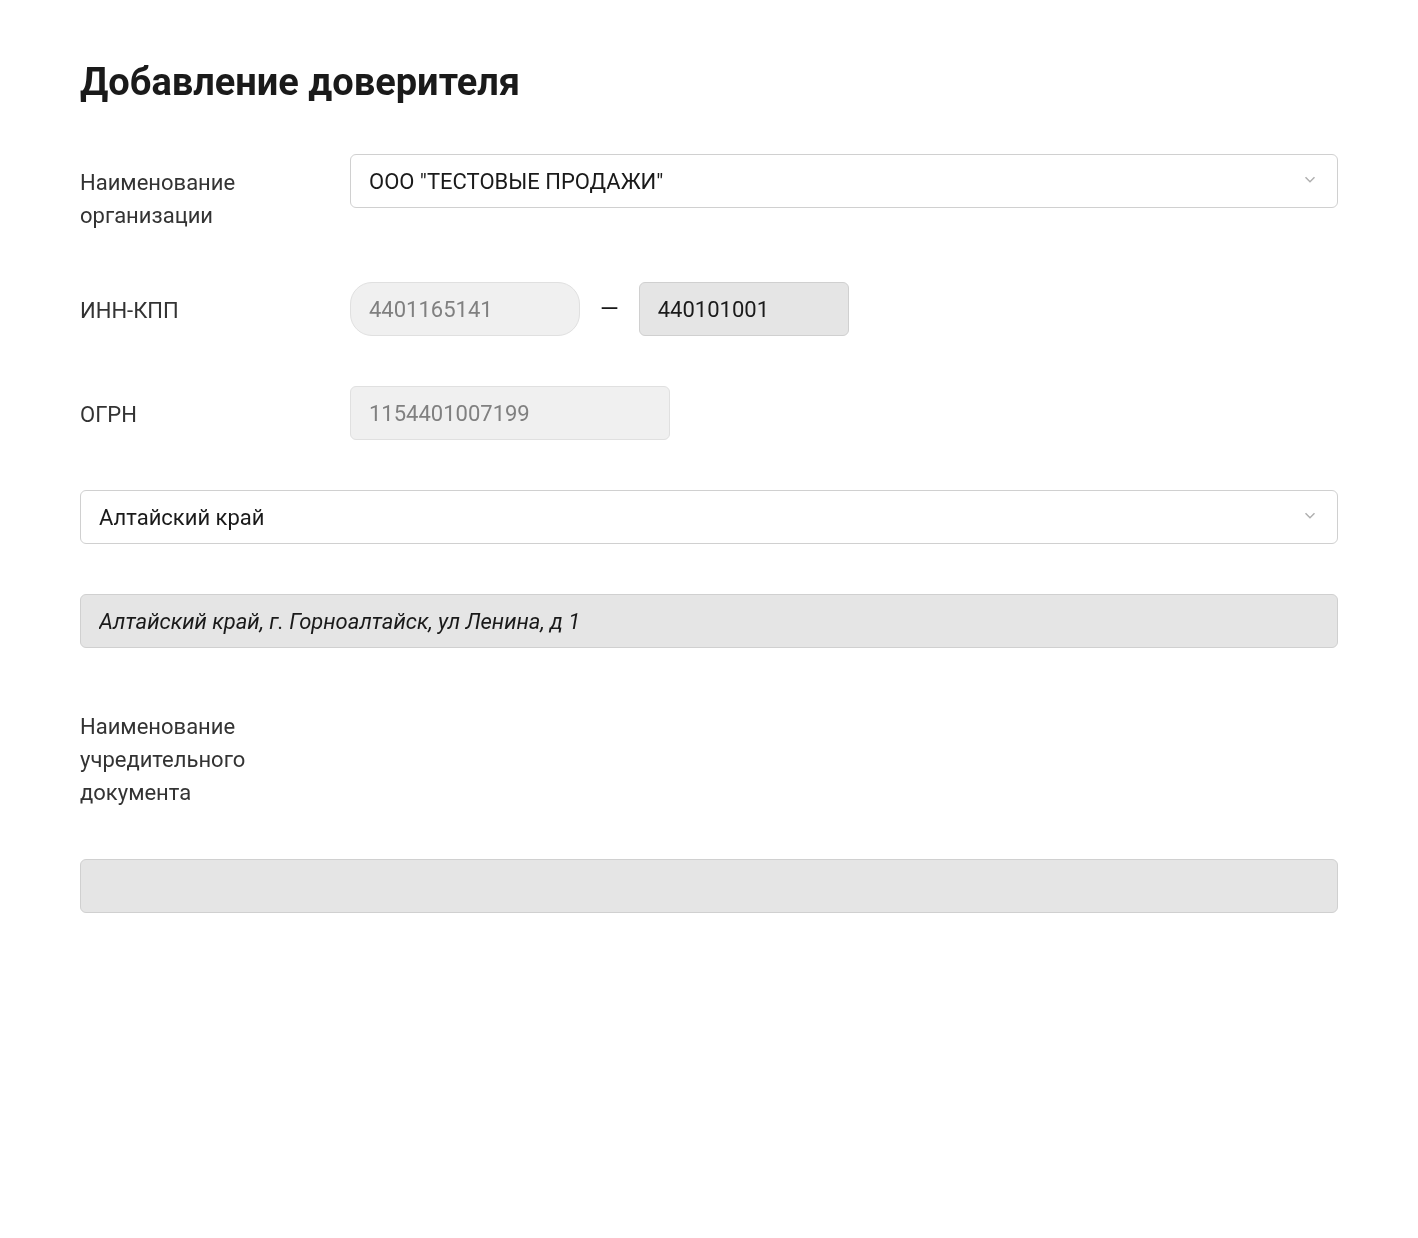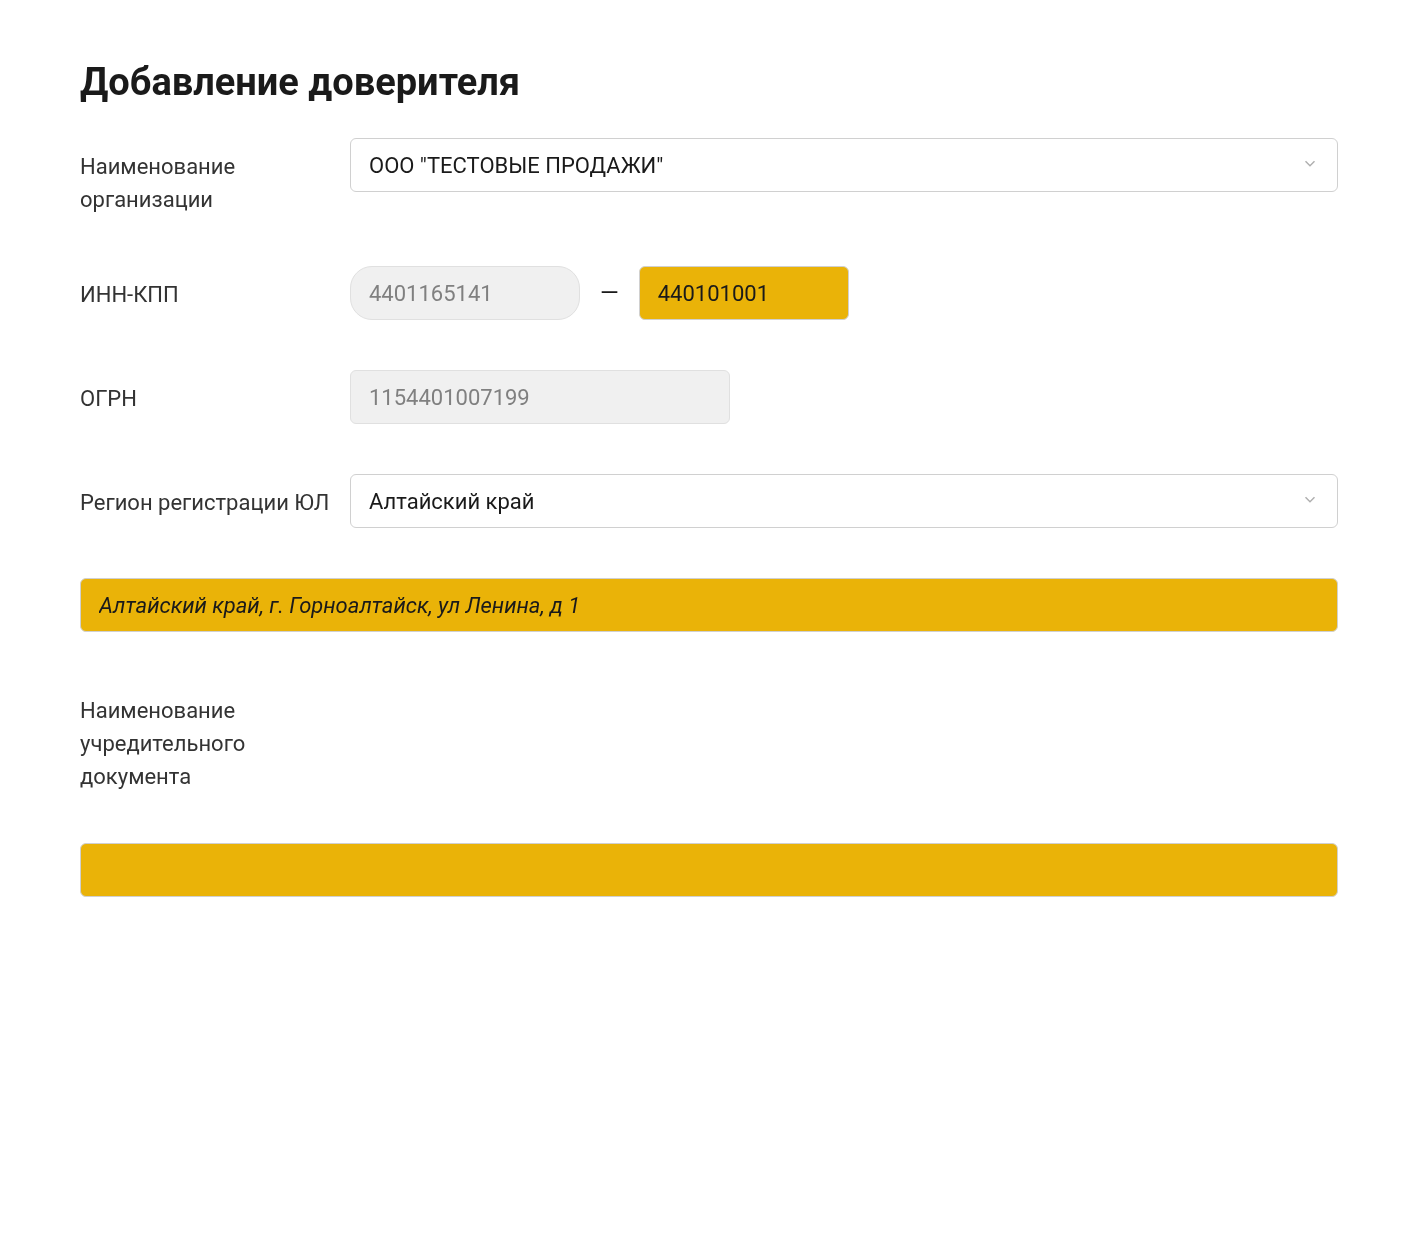--- a/index.html
+++ b/index.html
@@ -9,21 +9,21 @@
     }
     body {
       font-family: -apple-system, BlinkMacSystemFont, "Segoe UI", Roboto, Arial, sans-serif;
       background: #ffffff;
       padding: 60px 80px;
       color: #1a1a1a;
     }
     .page-title {
       font-size: 38px;
       font-weight: 700;
-      margin-bottom: 34px;
+      margin-bottom: 50px;
       color: #1a1a1a;
     }
     .form-row {
       display: flex;
       align-items: flex-start;
       margin-bottom: 50px;
     }
     .form-label {
       width: 270px;
       flex-shrink: 0;
@@ -56,21 +56,21 @@
       position: absolute;
       right: 18px;
       top: 50%;
       transform: translateY(-50%);
       pointer-events: none;
     }
     .form-input {
       height: 54px;
       border: 1px solid #d0d0d0;
       border-radius: 6px;
-      background: #eab308;
+      background: #e5e5e5;
       padding: 0 18px;
       font-size: 22px;
       color: #1a1a1a;
       font-family: inherit;
       outline: none;
     }
     .form-input.full {
       flex: 1;
       width: 100%;
       font-style: italic;
@@ -81,21 +81,21 @@
       border-color: #e0e0e0;
     }
     .inn-input {
       width: 230px;
       border-radius: 22px;
     }
     .kpp-input {
       width: 210px;
     }
     .ogrn-input {
-      width: 380px;
+      width: 320px;
     }
     .dash {
       font-size: 24px;
       color: #1a1a1a;
       padding: 0 4px;
     }
     .chevron svg {
       width: 18px;
       height: 18px;
       stroke: #b0b0b0;
@@ -132,21 +132,20 @@
 </div>
 
 <div class="form-row">
   <div class="form-label">ОГРН</div>
   <div class="form-control-wrap">
     <input type="text" class="form-input readonly ogrn-input" readonly="" value="1154401007199" style="">
   </div>
 </div>
 
 <div class="form-row">
-  <div class="form-label">Регион регистрации ЮЛ</div>
   <div class="form-control-wrap">
     <div class="form-select">
       <span>Алтайский край</span>
       <span class="chevron">
         <svg viewBox="0 0 24 24">
             <polyline points="6 9 12 15 18 9"></polyline>
           </svg>
       </span>
     </div>
   </div>

